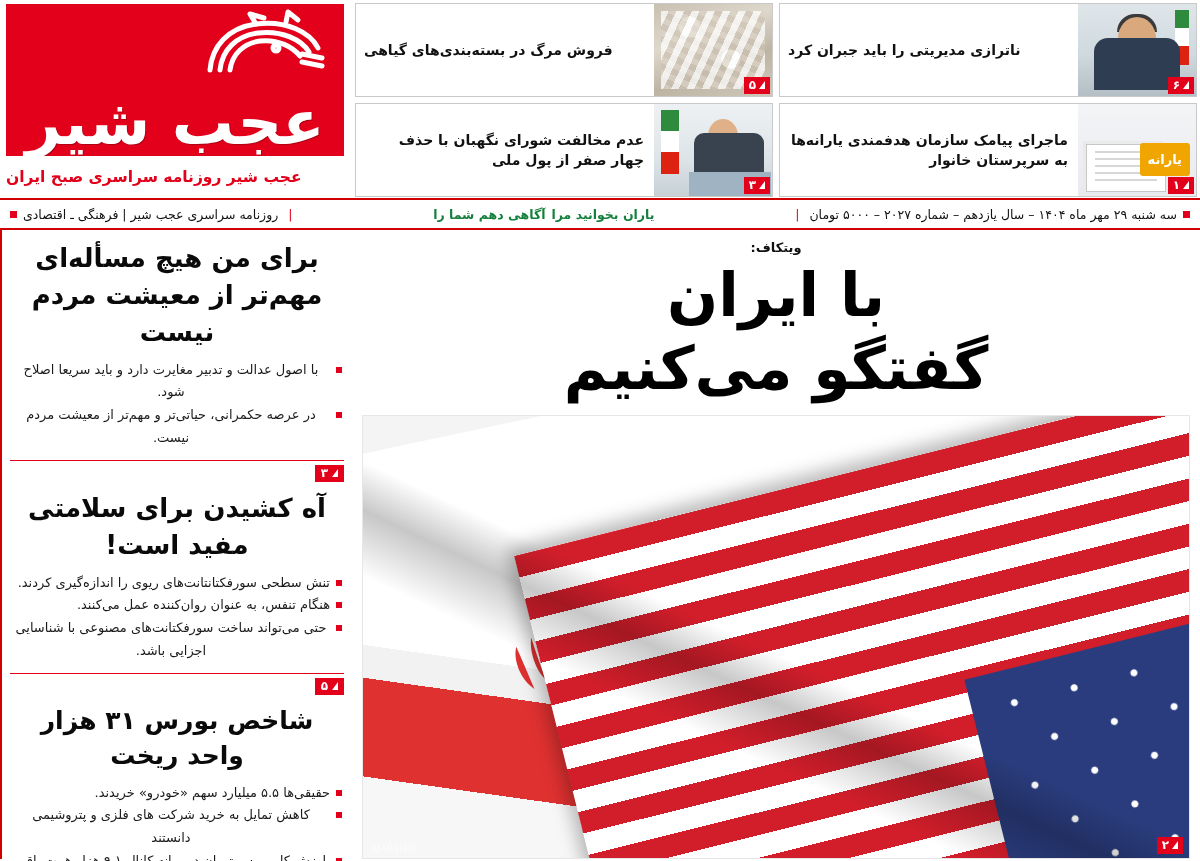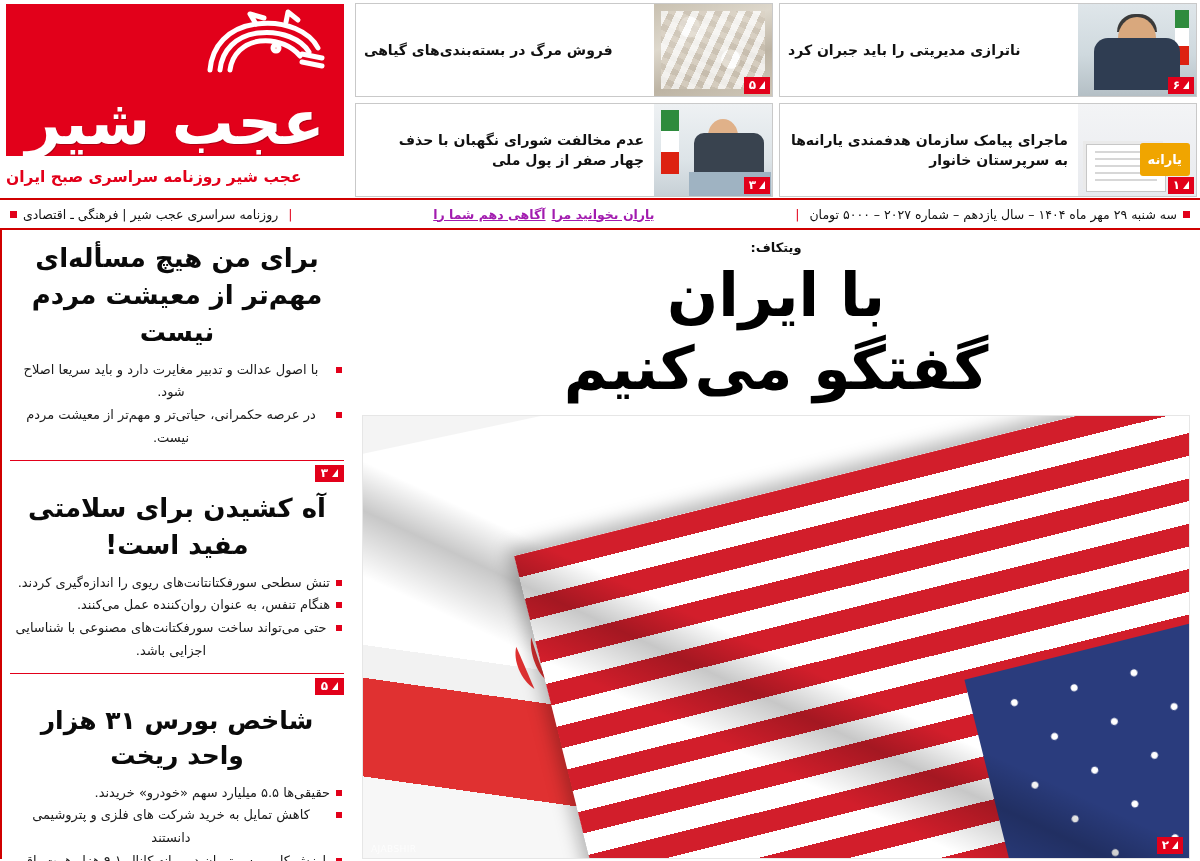--- a/index.html
+++ b/index.html
@@ -237,21 +237,21 @@
     align-items: center;
     justify-content: space-between;
     padding: 0 10px;
     border-bottom: 2px solid #d00000;
     font-size: 12.5px;
     color: #111;
     white-space: nowrap;
   }
   .infobar .seg { display: flex; align-items: center; gap: 6px; }
   .infobar .sq { width: 7px; height: 7px; background: #e2001a; display: inline-block; }
-  .infobar .red { color: #a21caf; font-weight: bold; text-decoration: underline; }
+  .infobar .red { color: #15803d; font-weight: bold; }
   .infobar .sep { color: #e2001a; padding: 0 4px; }
 
   
   .body-row {
     display: flex;
     flex-direction: row;
     height: 629px;
     width: 1200px;
   }
 

